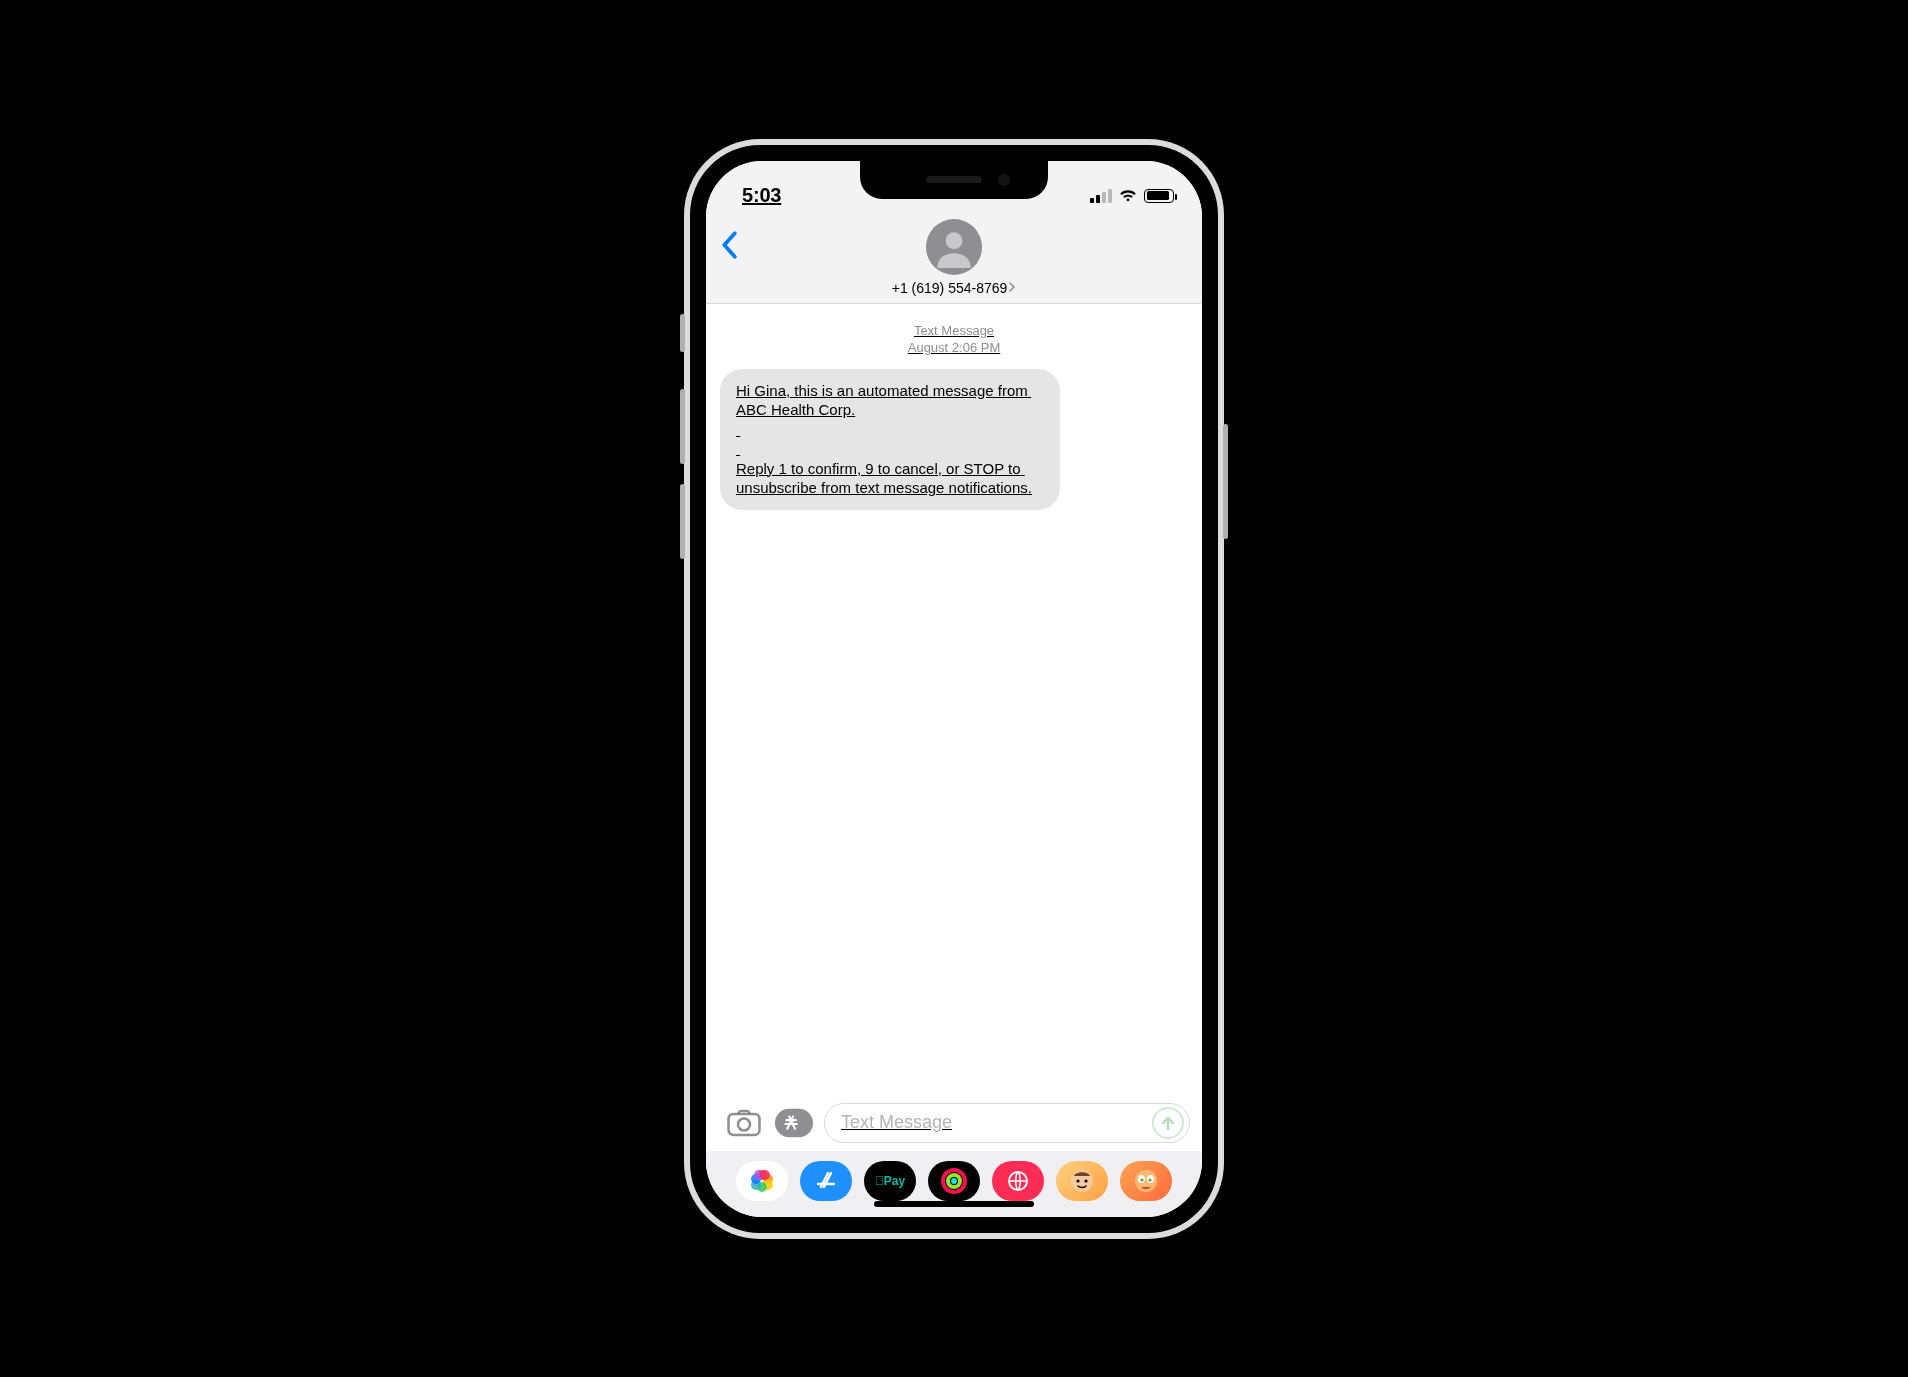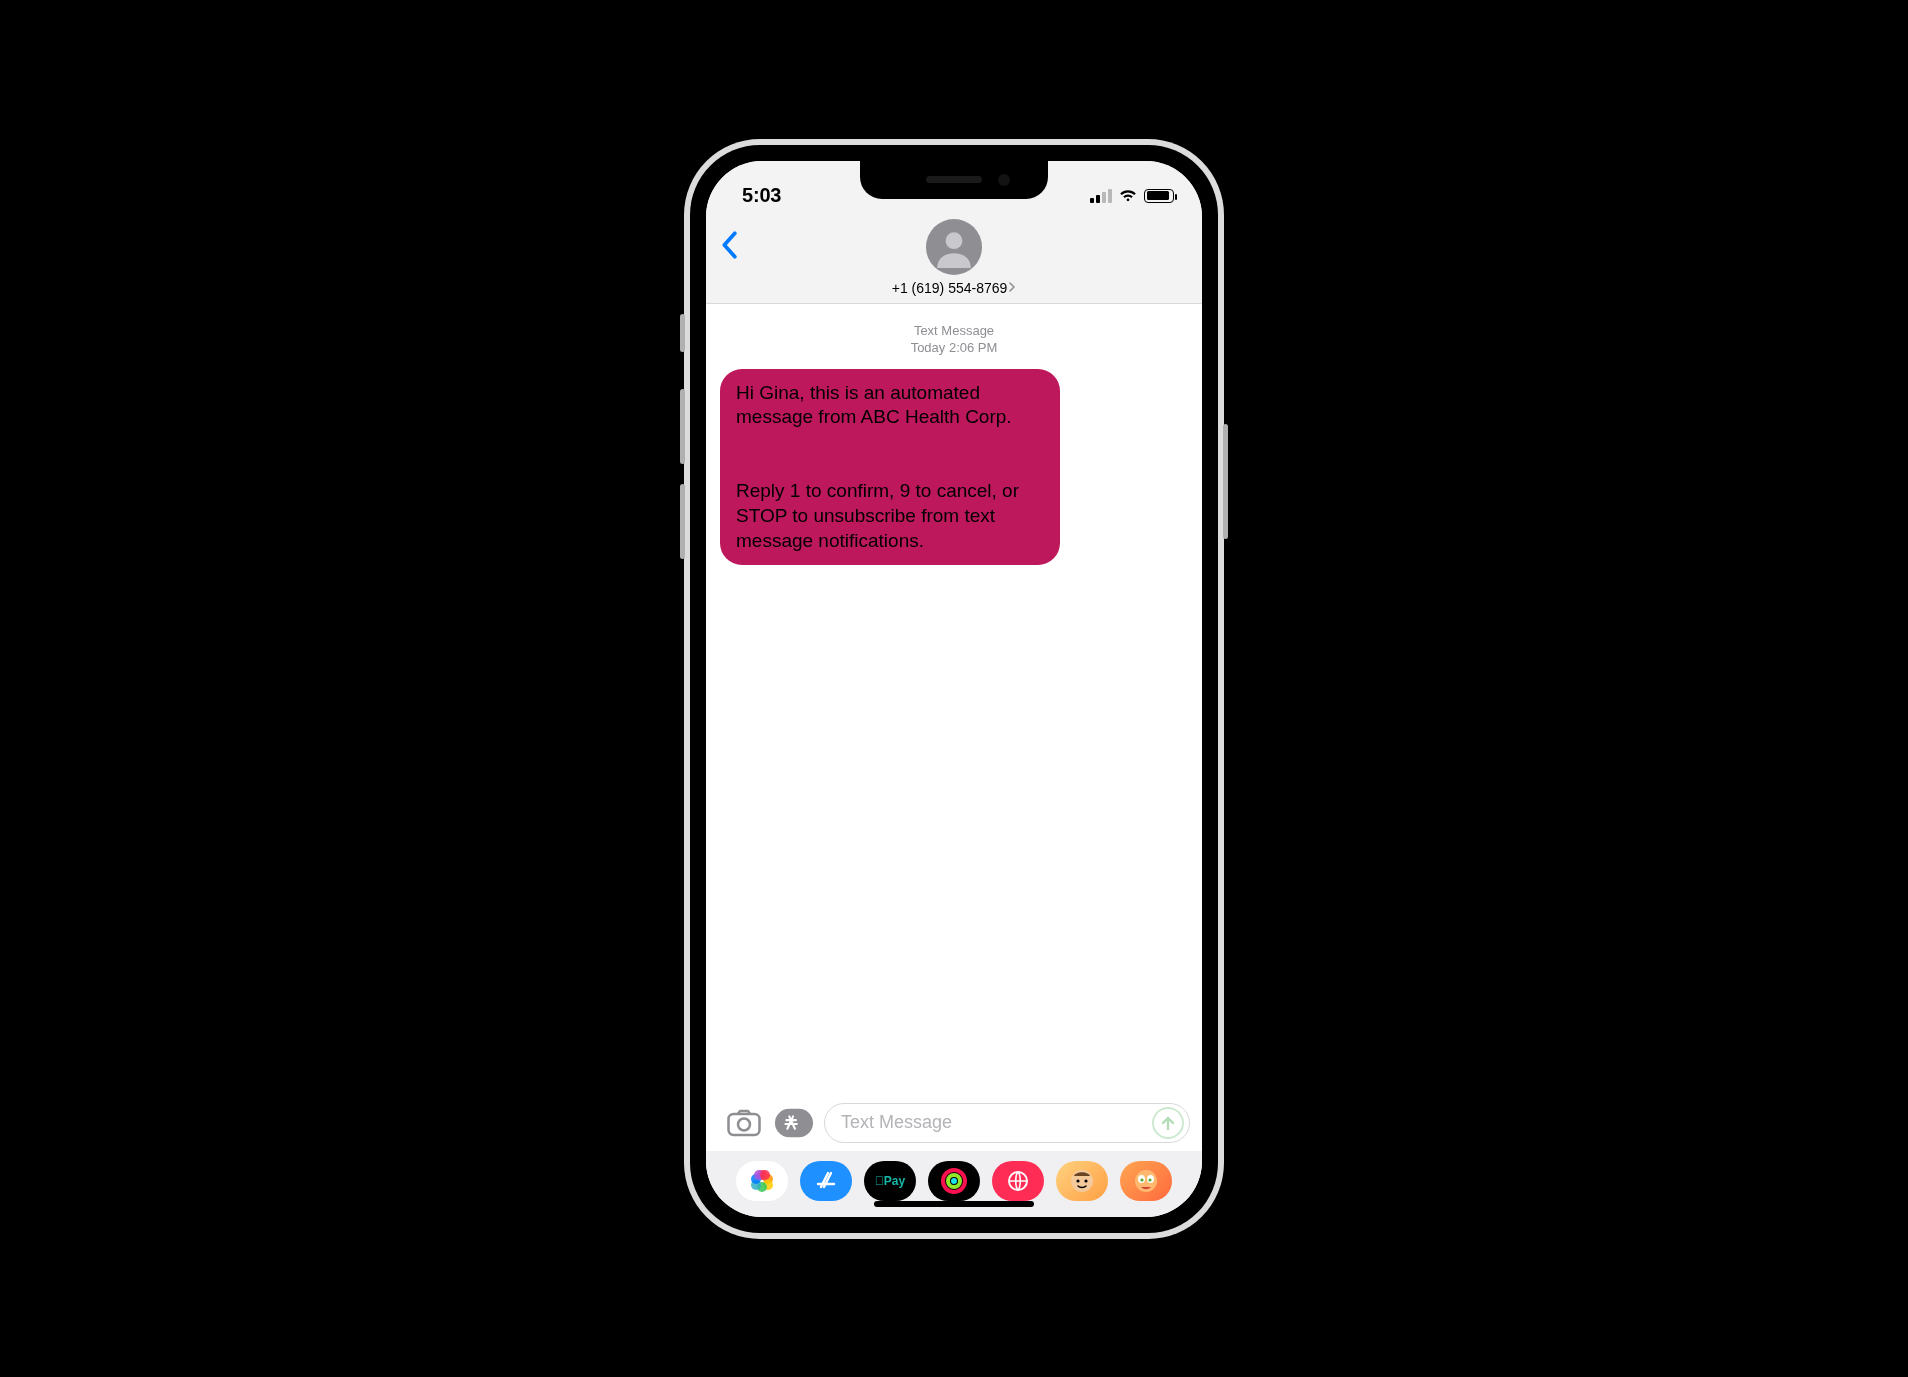--- a/index.html
+++ b/index.html
@@ -13,20 +13,21 @@
     font-family: -apple-system, "Helvetica Neue", Helvetica, Arial, sans-serif;
   }
   .phone-frame {
     width: 540px;
     height: 1100px;
     background: #dcdcdc;
     border-radius: 76px;
     padding: 6px;
     position: relative;
     box-shadow: 0 12px 40px rgba(0,0,0,0.6);
+    text-decoration: underline;
   }
   .side-btn {
     position: absolute;
     background: #b0b0b0;
     border-radius: 3px;
   }
   .side-btn.mute { left: -4px; top: 175px; width: 5px; height: 38px; }
   .side-btn.vu { left: -4px; top: 250px; width: 5px; height: 75px; }
   .side-btn.vd { left: -4px; top: 345px; width: 5px; height: 75px; }
   .side-btn.pwr { right: -4px; top: 285px; width: 5px; height: 115px; }
@@ -111,25 +112,25 @@
   .messages-area {
     flex: 1;
     background: #fff;
     padding: 12px 12px 0;
     overflow: hidden;
   }
   .meta-text { text-align:center; font-size: 13px; color:#8e8e93; line-height:1.35; margin: 6px 0 12px;}
   .meta-text .line1{display:block;}
   .meta-text .line2{display:block; font-weight:400;}
   .bubble {
-    background:#be185d;
+    background:#e5e5e5;
     border-radius: 22px;
     padding: 12px 16px;
     max-width: 340px;
-    font-size: 19px;
+    font-size: 15px;
     line-height: 1.3;
     color:#000;
     position: relative;
     margin-left: 2px;
   }
   .bubble .seg{display:block; white-space:pre-wrap;}
   .bubble .dd{ text-decoration: underline; text-decoration-color: rgba(0,0,0,0.35); text-underline-offset:2px;}
   .input-bar {
     display:flex;
     align-items:center;
@@ -234,21 +235,21 @@
             <svg width="7" height="10" viewBox="0 0 7 10">
                 <path d="M1 1l4 4-4 4" stroke="#8e8e93" stroke-width="1.6" fill="none" stroke-linecap="round" stroke-linejoin="round"></path>
               </svg>
           </span>
         </div>
       </div>
 
       <div class="messages-area">
         <div class="meta-text">
           <span class="line1">Text Message</span>
-          <span class="line2"><span>Today</span> <span>2:06 PM</span></span>
+          <span class="line2"><span>August</span> <span>2:06 PM</span></span>
         </div>
         <div class="bubble">
           <span class="seg">Hi Gina, this is an automated message from ABC Health Corp.</span>
           <span class="seg">&nbsp;</span>
           <span class="seg">&nbsp;</span>
           <span class="seg">Reply 1 to confirm, 9 to cancel, or STOP to unsubscribe from text message notifications.</span>
         </div>
       </div>
 
       <div class="input-bar">

